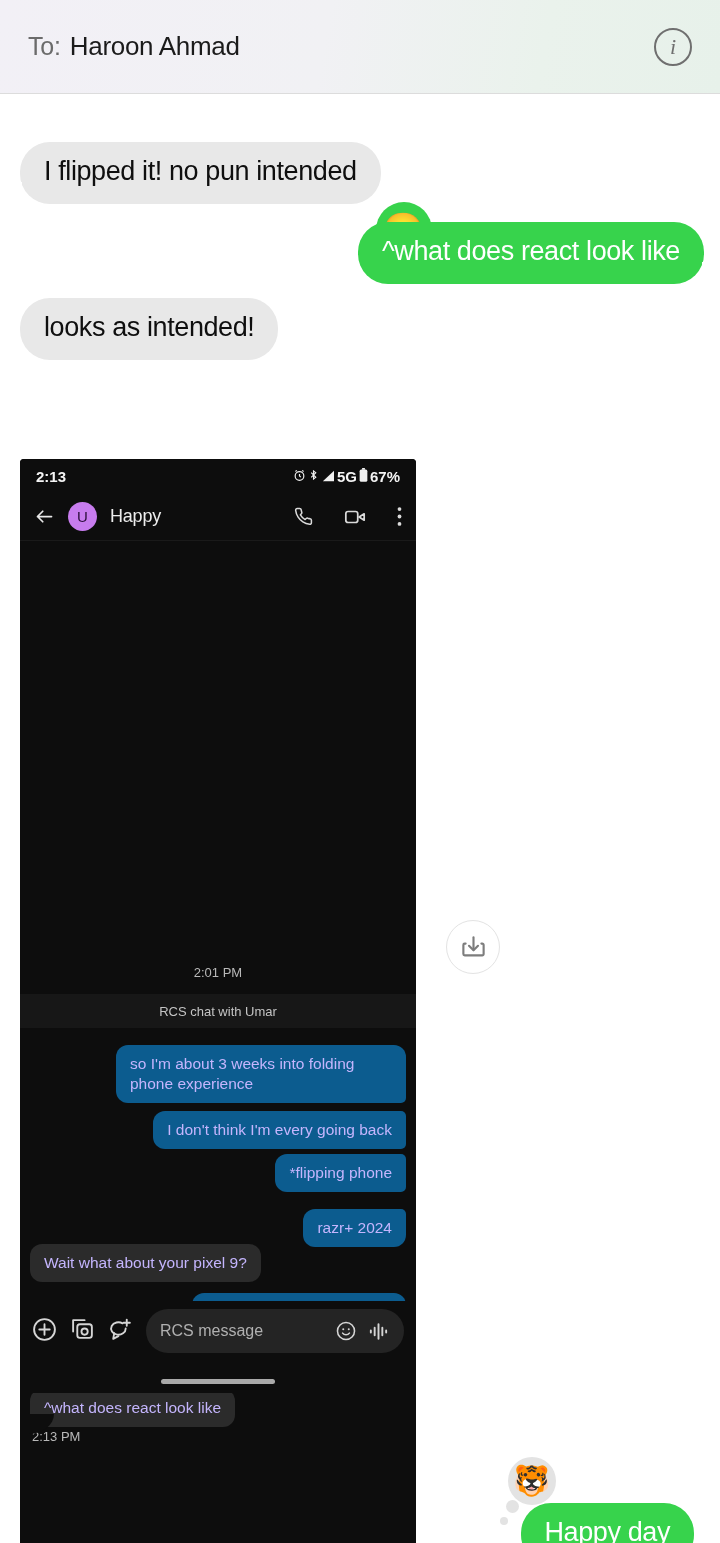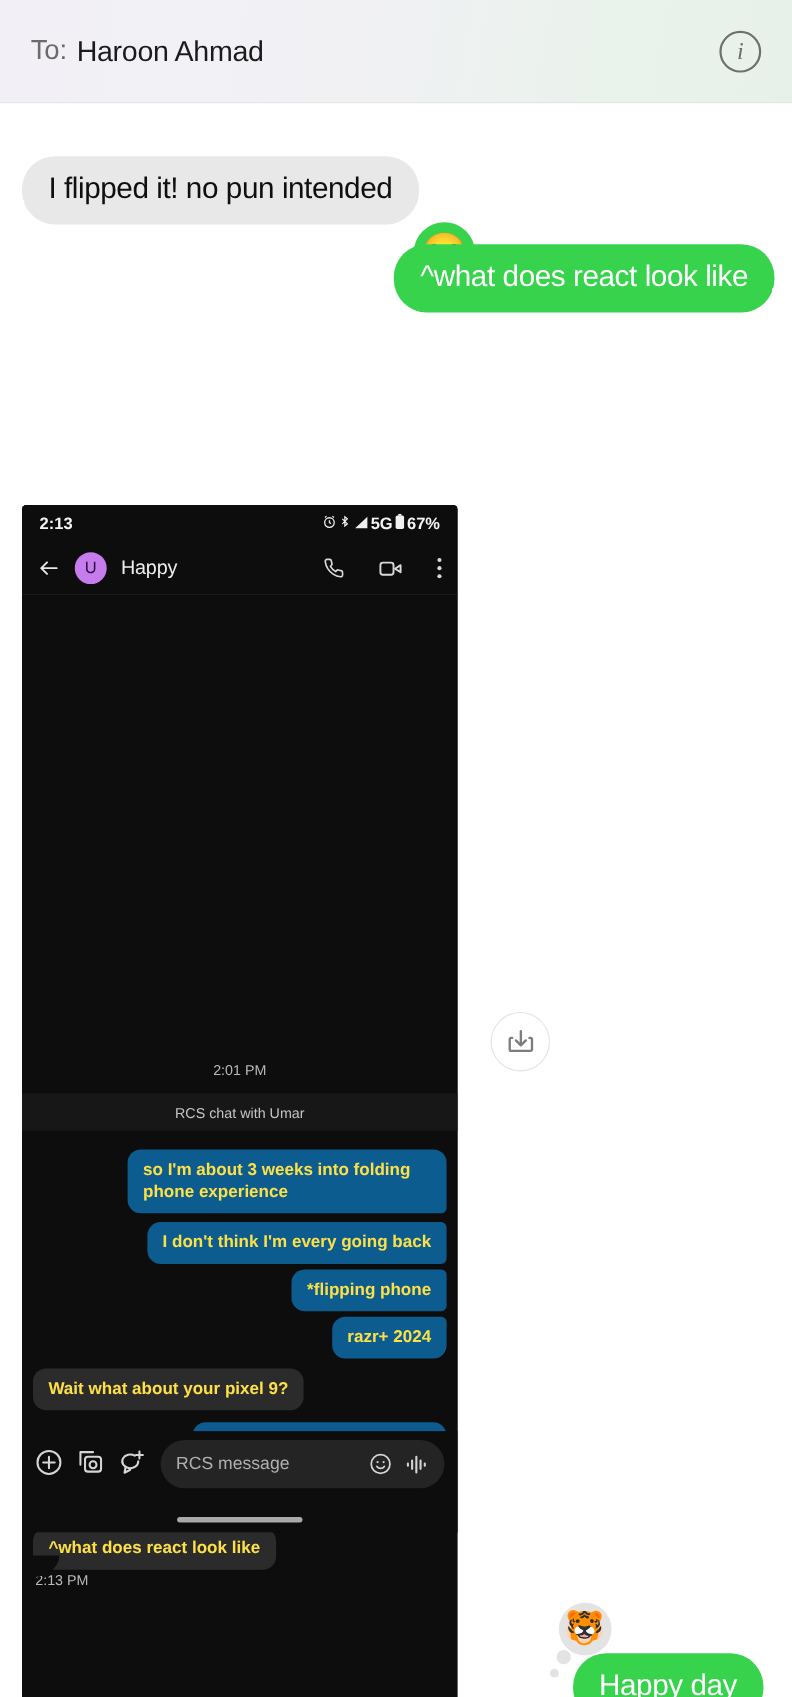--- a/index.html
+++ b/index.html
@@ -150,23 +150,22 @@
   }
   .rcsbanner {
     position:absolute; left:0; right:0;
     height:34px; background:#171717;
     display:flex; align-items:center; justify-content:center;
     color:#c4c4c4; font-size:13px;
   }
   .mrow { position:absolute; display:flex; }
   .mbub {
     border-radius:12px; padding:9px 14px;
-    font-size:15.5px; line-height:1.3; color:#fde047;
+    font-size:15.5px; line-height:1.3; color:#c4b5fd;
     max-width:290px;
-    font-weight:bold;
   }
   .mbub.sent { background:#0c5c8f; }
   .mbub.recv { background:#2b2b2b; }
 
   .mreact {
     position:absolute;
     width:25px; height:25px; border-radius:50%;
     background:#151515;
     display:flex; align-items:center; justify-content:center;
     font-size:15px;
@@ -229,20 +228,25 @@
     <span class="d1" style="width:16px; height:16px; right:-3px; bottom:-8px;"></span>
     <span class="d2" style="width:9px; height:9px; right:-12px; bottom:-22px;"></span>
   </div>
 
   <div class="row" style="right:16px; top:128px;">
     <div class="bub out tail">
       <span>^what does react look like</span>
     </div>
   </div>
 
+  <div class="row" style="left:20px; top:204px;">
+    <div class="bub in">
+      <span>looks as intended!</span>
+    </div>
+  </div>
 
   <div class="shot">
 
     <div class="statusbar">
       <span>2:13</span>
       <span class="sb-right">
         <span>
           <svg width="13" height="13" viewBox="0 0 24 24" fill="none" stroke="#f0f0f0" stroke-width="2.2">
             <circle cx="12" cy="13" r="8"></circle>
               <path d="M12 9v4l2.5 2"></path>
@@ -320,21 +324,21 @@
         </div>
       </div>
 
       <div class="mrow" style="right:10px; top:613px;">
         <div class="mbub sent" style="border-top-right-radius:5px; border-bottom-right-radius:5px;">
           <span>*flipping phone</span>
         </div>
       </div>
 
       <div class="mrow" style="right:10px; top:656px;">
-        <div class="mbub sent" style="border-top-right-radius:5px;">
+        <div class="mbub sent" style="border-top-right-radius:5px;margin-top:12px;">
           <span>razr+ 2024</span>
         </div>
       </div>
 
       <div class="mrow" style="left:10px; top:703px;">
         <div class="mbub recv">
           <span>Wait what about your pixel 9?</span>
         </div>
       </div>
 

